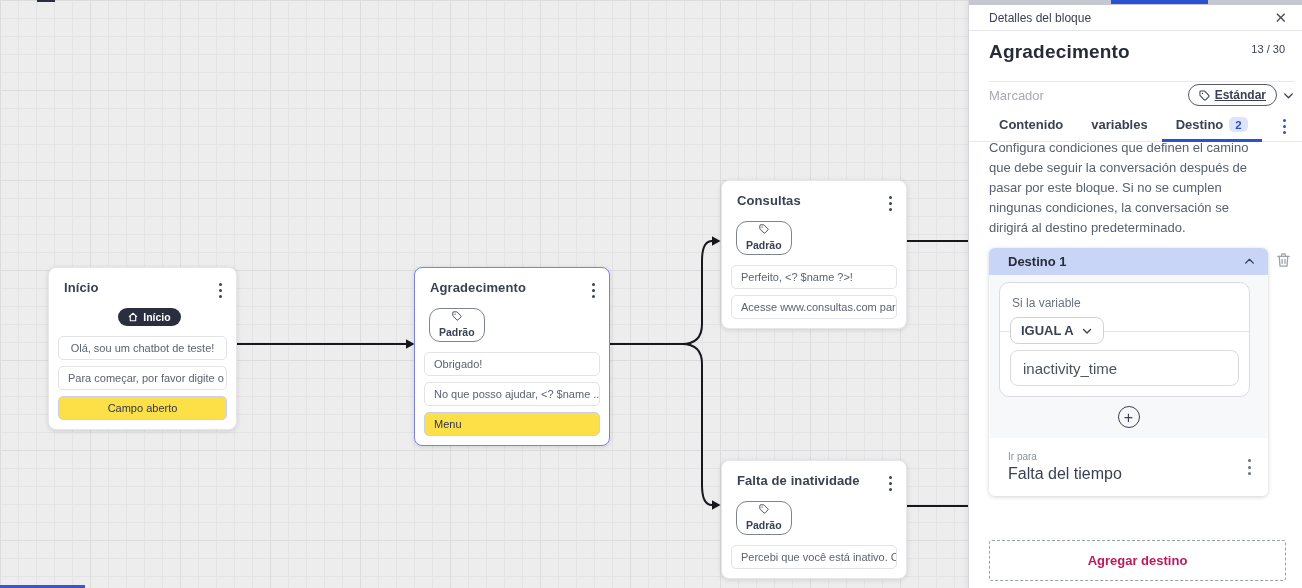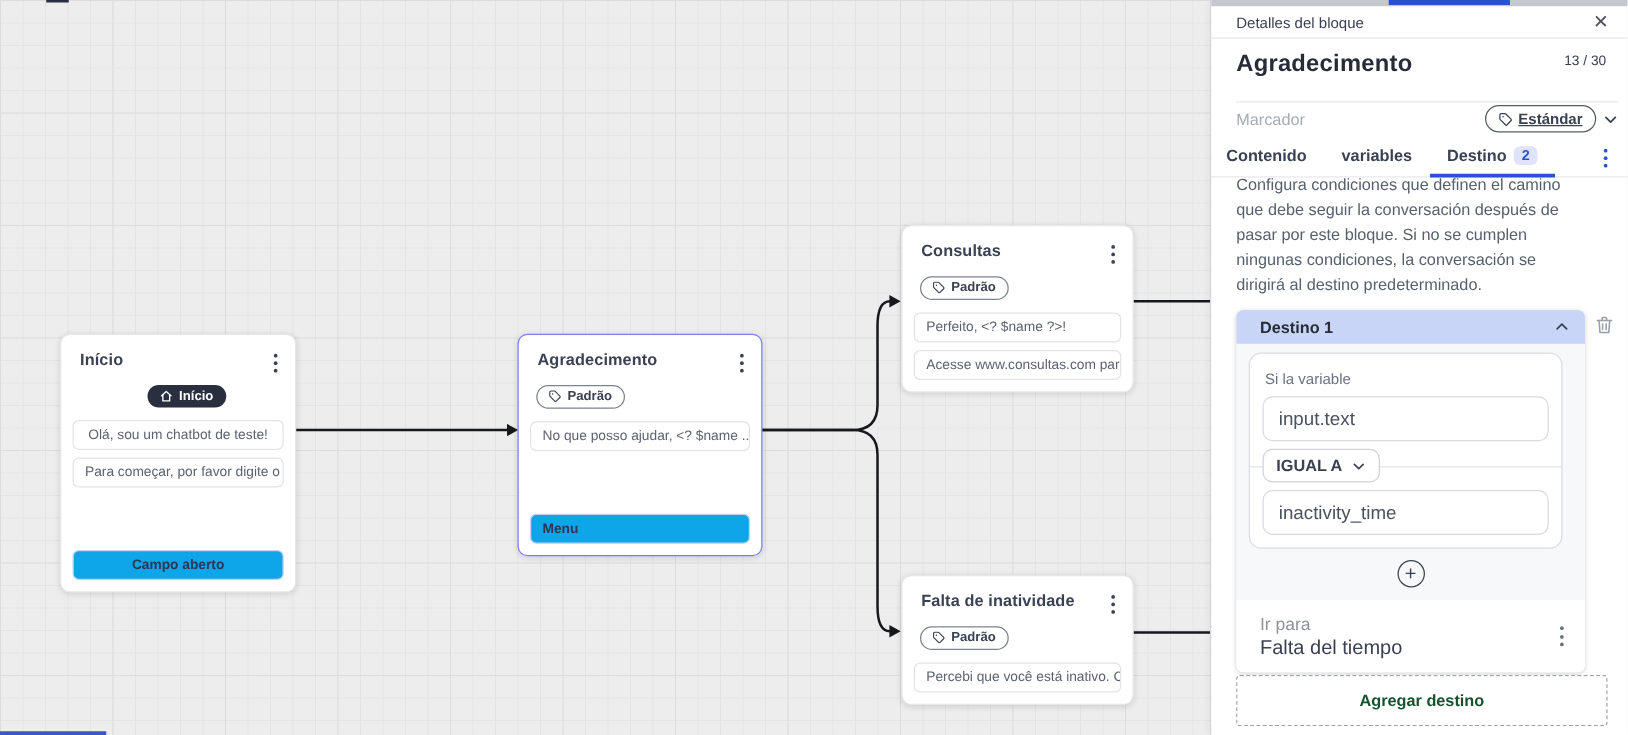--- a/index.html
+++ b/index.html
@@ -32,29 +32,29 @@
   .node-head{display:flex;justify-content:space-between;align-items:flex-start;padding:12px 11px 0 15px;}
   .node-title{font-size:13px;font-weight:700;color:#3a4152;letter-spacing:.1px;}
   .dots{display:flex;flex-direction:column;align-items:center;color:#3a4152;cursor:pointer;padding:1px 3px;}
   .dots i{width:3px;height:3px;border-radius:50%;background:currentColor;display:block;margin:1.6px 0;}
   .badge-dark{
     display:inline-flex;align-items:center;gap:5px;background:#2a2f3f;color:#fff;
     border-radius:11px;padding:3px 10px;font-size:10.5px;font-weight:700;margin:7px 0 2px 14px;
   }
   .badge-outline{
     display:inline-flex;align-items:center;gap:5px;border:1px solid #7e848f;color:#3a4152;
-    border-radius:11px;padding:2.5px 9px;font-size:10.5px;font-weight:700;margin:7px 0 2px 14px;background:#fff;
+    border-radius:11px;padding:2.5px 9px;font-size:10.5px;font-weight:700;margin:7px 0 2px 14px;background:#fff;flex-direction:column;
   }
   .badge-outline svg,.badge-dark svg{display:block;}
   .rows{display:flex;flex-direction:column;gap:6px;padding:8px 9px 9px;}
   .row{
     background:#fff;border:1px solid #e3e3e7;border-radius:5px;padding:5px 9px;
     font-size:11px;color:#5b6270;white-space:nowrap;overflow:hidden;cursor:pointer;
   }
-  .row.hl{background:#0ea5e9;border-color:#c7d2f3;color:#2f3650;font-weight:700;margin-top:44px;}
+  .row.hl{background:#fde047;border-color:#c7d2f3;color:#2f3650;font-weight:400;}
 
   
   .panel{
     position:absolute;left:968px;top:0;width:334px;height:588px;background:#fff;
     border-left:1px solid #d6d6da;box-shadow:-2px 0 6px rgba(0,0,0,.05);
   }
   .topstrip{position:absolute;left:0;top:0;right:0;height:5px;background:#c6c8cf;}
   .topstrip-blue{position:absolute;left:142px;top:0;width:97px;height:4px;background:#2b51d3;}
   .p-head{
     position:absolute;left:0;top:5px;right:0;height:26px;display:flex;align-items:center;
@@ -74,21 +74,21 @@
   }
   .p-marker{font-size:13px;color:#a7abb3;}
   .marker-right{display:flex;align-items:center;gap:5px;}
   .pill{
     display:inline-flex;align-items:center;gap:5px;border:1.3px solid #565b66;border-radius:12px;
     padding:3px 10px;font-size:12px;font-weight:700;color:#3a4152;background:#fff;cursor:pointer;text-decoration:underline;
   }
   .chev{color:#3a4152;display:block;cursor:pointer;}
   .p-tabs{
     position:absolute;left:0;right:0;top:108px;height:34px;display:flex;align-items:center;
-    gap:28px;padding-left:12px;border-bottom:1px solid #e9e9ed;box-sizing:border-box;
+    gap:28px;padding-left:30px;border-bottom:1px solid #e9e9ed;box-sizing:border-box;
   }
   .tab{position:relative;height:100%;display:flex;align-items:center;gap:6px;font-size:13px;font-weight:700;color:#3a4152;cursor:pointer;}
   .tab.active::after{content:'';position:absolute;left:-14px;right:-14px;bottom:-1px;height:3px;background:#2b51d3;}
   .tab-badge{background:#dfe4fa;color:#2b51d3;font-size:11.5px;font-weight:700;border-radius:5px;padding:1.5px 6px;}
   .tabs-kebab{position:absolute;right:14px;top:8px;color:#2b51d3;}
   .p-desc{
     position:absolute;left:20px;top:138px;width:276px;font-size:13px;line-height:20px;color:#57606d;
   }
   
   .dest-wrap{position:absolute;left:20px;top:248px;width:279px;}
@@ -114,26 +114,26 @@
   }
   .plus-row{display:flex;justify-content:center;padding:9px 0 10px;}
   .plus-btn{
     width:22px;height:22px;border-radius:50%;border:1.5px solid #3a4152;color:#3a4152;background:transparent;
     font-size:16px;line-height:19px;text-align:center;cursor:pointer;padding:0;font-family:inherit;
   }
   .dest-foot{
     background:#fff;height:58px;display:flex;align-items:center;justify-content:space-between;
     padding:0 14px 0 19px;box-sizing:border-box;
   }
-  .goto-label{font-size:14px;color:#8d929b;margin-bottom:3px;}
+  .goto-label{font-size:10px;color:#8d929b;margin-bottom:3px;}
   .goto-value{font-size:16px;color:#3a4152;}
   .trash{position:absolute;left:286px;top:3px;color:#9aa0a8;cursor:pointer;}
   .add-dest{
     position:absolute;left:20px;top:540px;width:297px;height:41px;background:#fff;
-    border:1px dashed #9aa0a8;border-radius:3px;font-size:13px;font-weight:700;color:#14532d;
+    border:1px dashed #9aa0a8;border-radius:3px;font-size:13px;font-weight:700;color:#be185d;
     font-family:inherit;cursor:pointer;
   }
 </style>
 </head>
 <body>
 
 <div class="canvas">
   <svg class="edges">
     <defs>
       <marker id="arr" markerUnits="userSpaceOnUse" markerWidth="10" markerHeight="10" refX="0.5" refY="5" orient="auto">
@@ -185,20 +185,21 @@
         </span>
     </div>
     <span class="badge-outline">
       <svg width="10" height="10" viewBox="0 0 24 24" fill="none" stroke="#3a4152" stroke-width="2.2" stroke-linejoin="round">
           <path d="M21.4 11.6l-9-9A2 2 0 0 0 11 2H4a2 2 0 0 0-2 2v7c0 .5.2 1 .6 1.4l9 9c.8.8 2 .8 2.8 0l7-7c.8-.8.8-2 0-2.8z"></path>
           <circle cx="7.5" cy="7.5" r="1.4" fill="#3a4152" stroke="none"></circle>
         </svg>
       <span>Padrão</span>
     </span>
     <div class="rows">
+      <div class="row">Obrigado!</div>
       <div class="row">No que posso ajudar, &lt;? $name ...</div>
       <div class="row hl">Menu</div>
     </div>
   </div>
 
   <div class="node" style="left:721px;top:180px;width:184px;">
     <div class="node-head">
       <span class="node-title">Consultas</span>
       <span class="dots">
           <i></i>
@@ -296,21 +297,20 @@
     <div class="dest-card">
       <div class="dest-head">
         <span>Destino 1</span>
         <svg class="chev" width="13" height="13" viewBox="0 0 24 24" fill="none" stroke="#3a4152" stroke-width="2.6" stroke-linecap="round" stroke-linejoin="round">
             <path d="M5 15 L12 8 L19 15"></path>
           </svg>
       </div>
       <div class="dest-body">
         <div class="cond-card">
           <div class="cond-label">Si la variable</div>
-          <div class="tinput">input.text</div>
           <div class="op-row">
             <span class="op-pill">
               <span>IGUAL A</span>
               <svg class="chev" width="12" height="12" viewBox="0 0 24 24" fill="none" stroke="#3a4152" stroke-width="2.8" stroke-linecap="round" stroke-linejoin="round">
                   <path d="M5 9 L12 16 L19 9"></path>
                 </svg>
             </span>
           </div>
           <div class="tinput">inactivity_time</div>
         </div>

